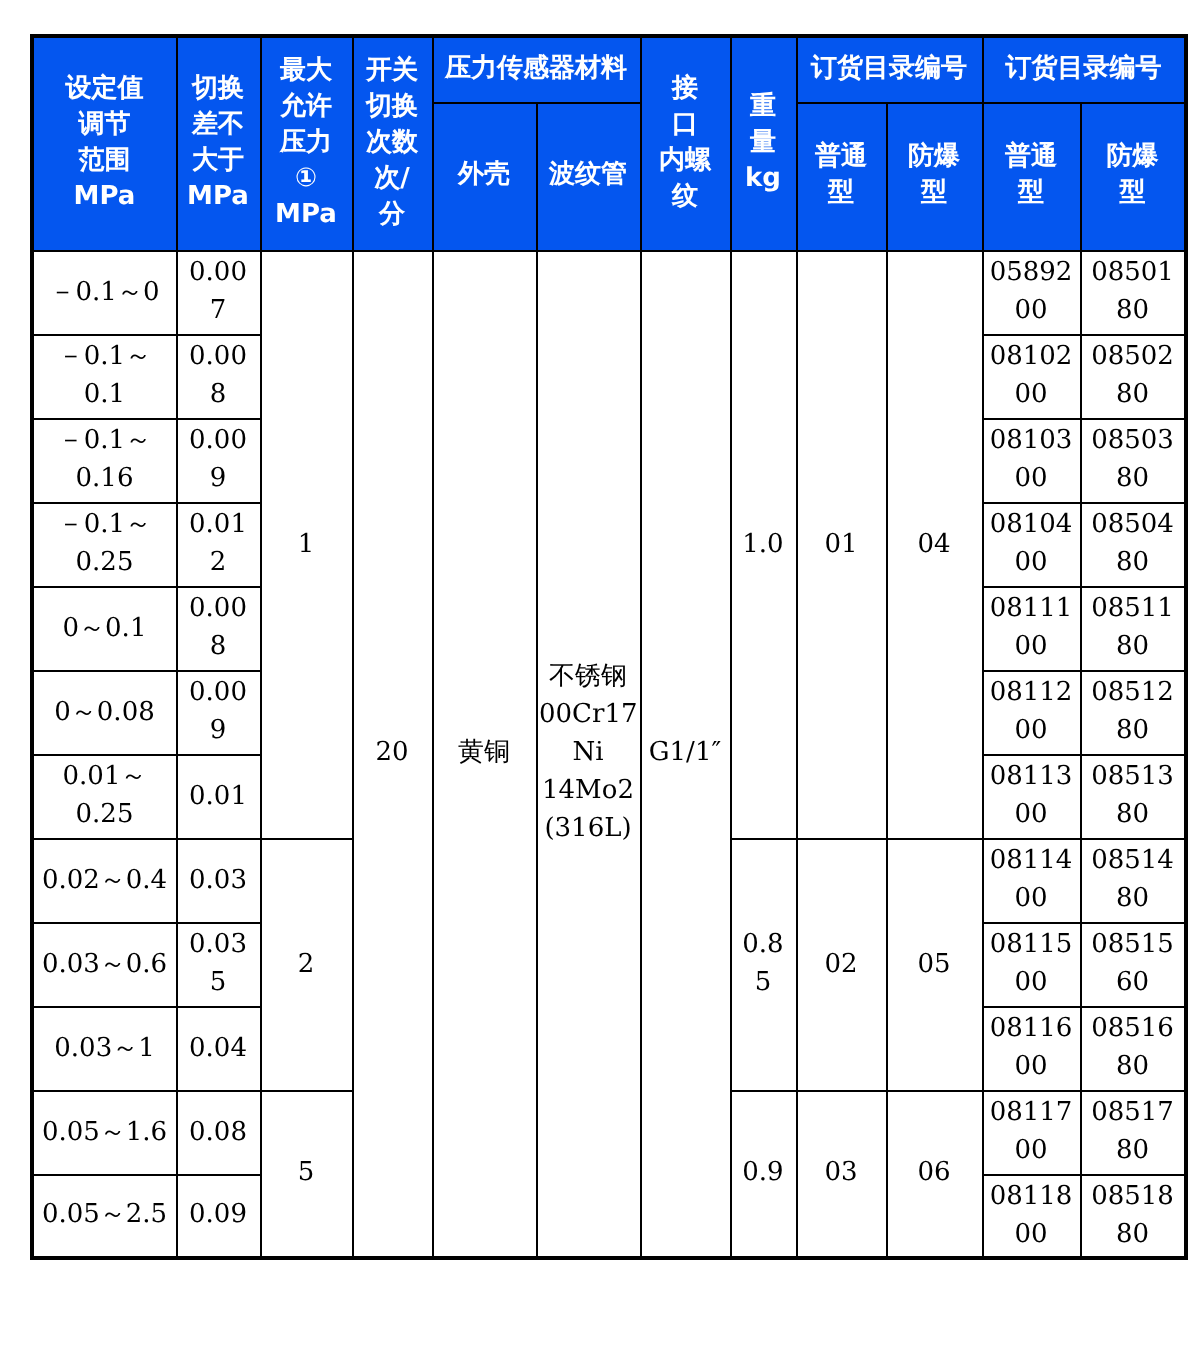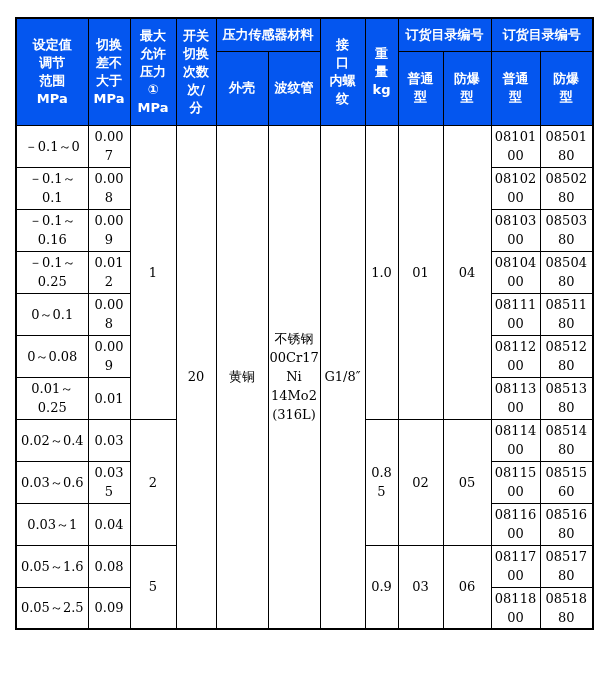--- a/index.html
+++ b/index.html
@@ -118,25 +118,25 @@
       <td>0.00
 7</td>
       <td rowspan="7">1</td>
       <td rowspan="12">20</td>
       <td rowspan="12">黄铜</td>
       <td rowspan="12">不锈钢
 00Cr17
 Ni
 14Mo2
 (316L)</td>
-      <td rowspan="12">G1/8″</td>
+      <td rowspan="12">G1/1″</td>
       <td rowspan="7">1.0</td>
       <td rowspan="7">01</td>
       <td rowspan="7">04</td>
-      <td>08101
+      <td>05892
 00</td>
       <td>08501
 80</td>
     </tr>
     <tr>
       <td>－0.1～
 0.1</td>
       <td>0.00
 8</td>
       <td>08102

